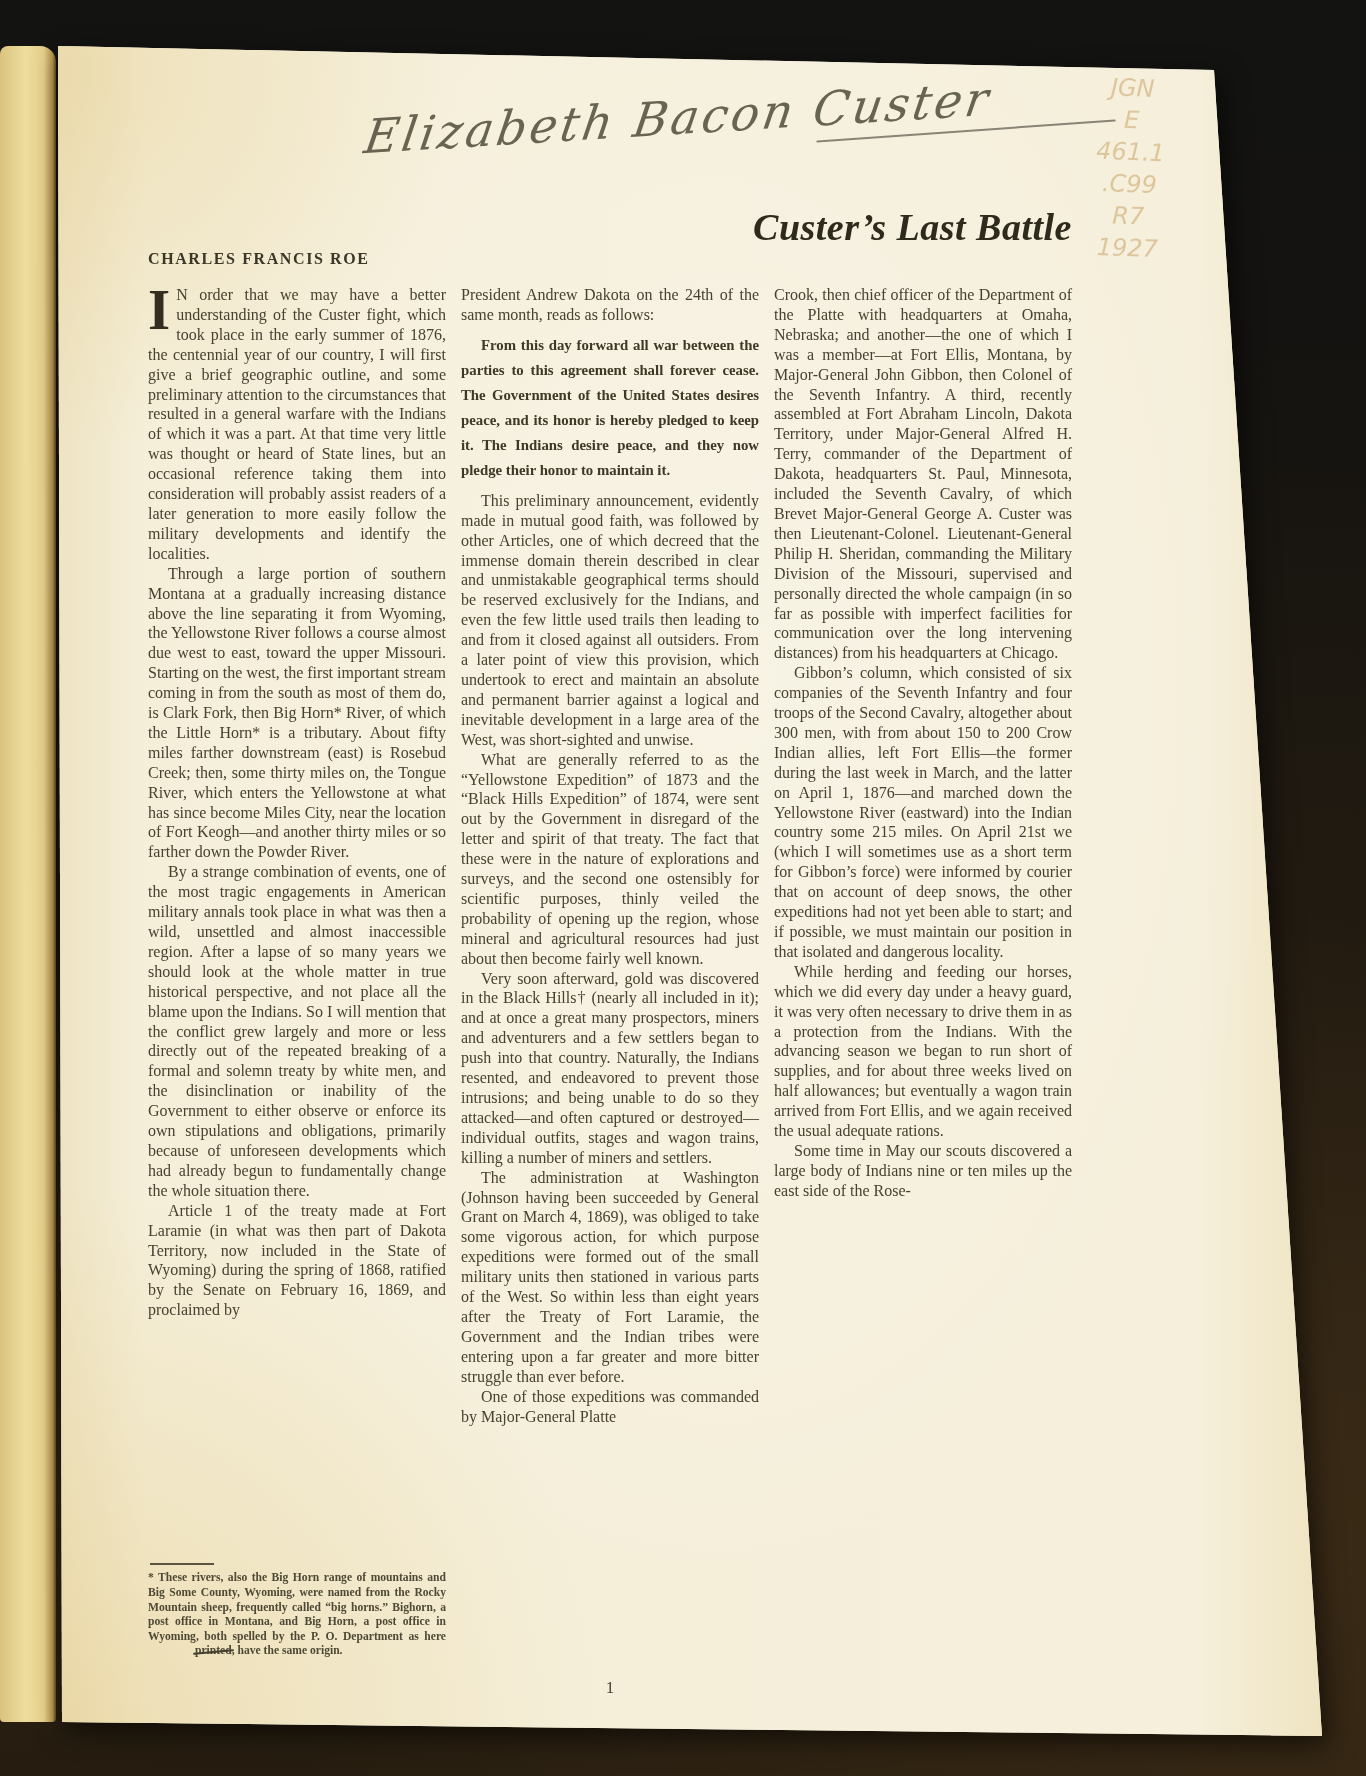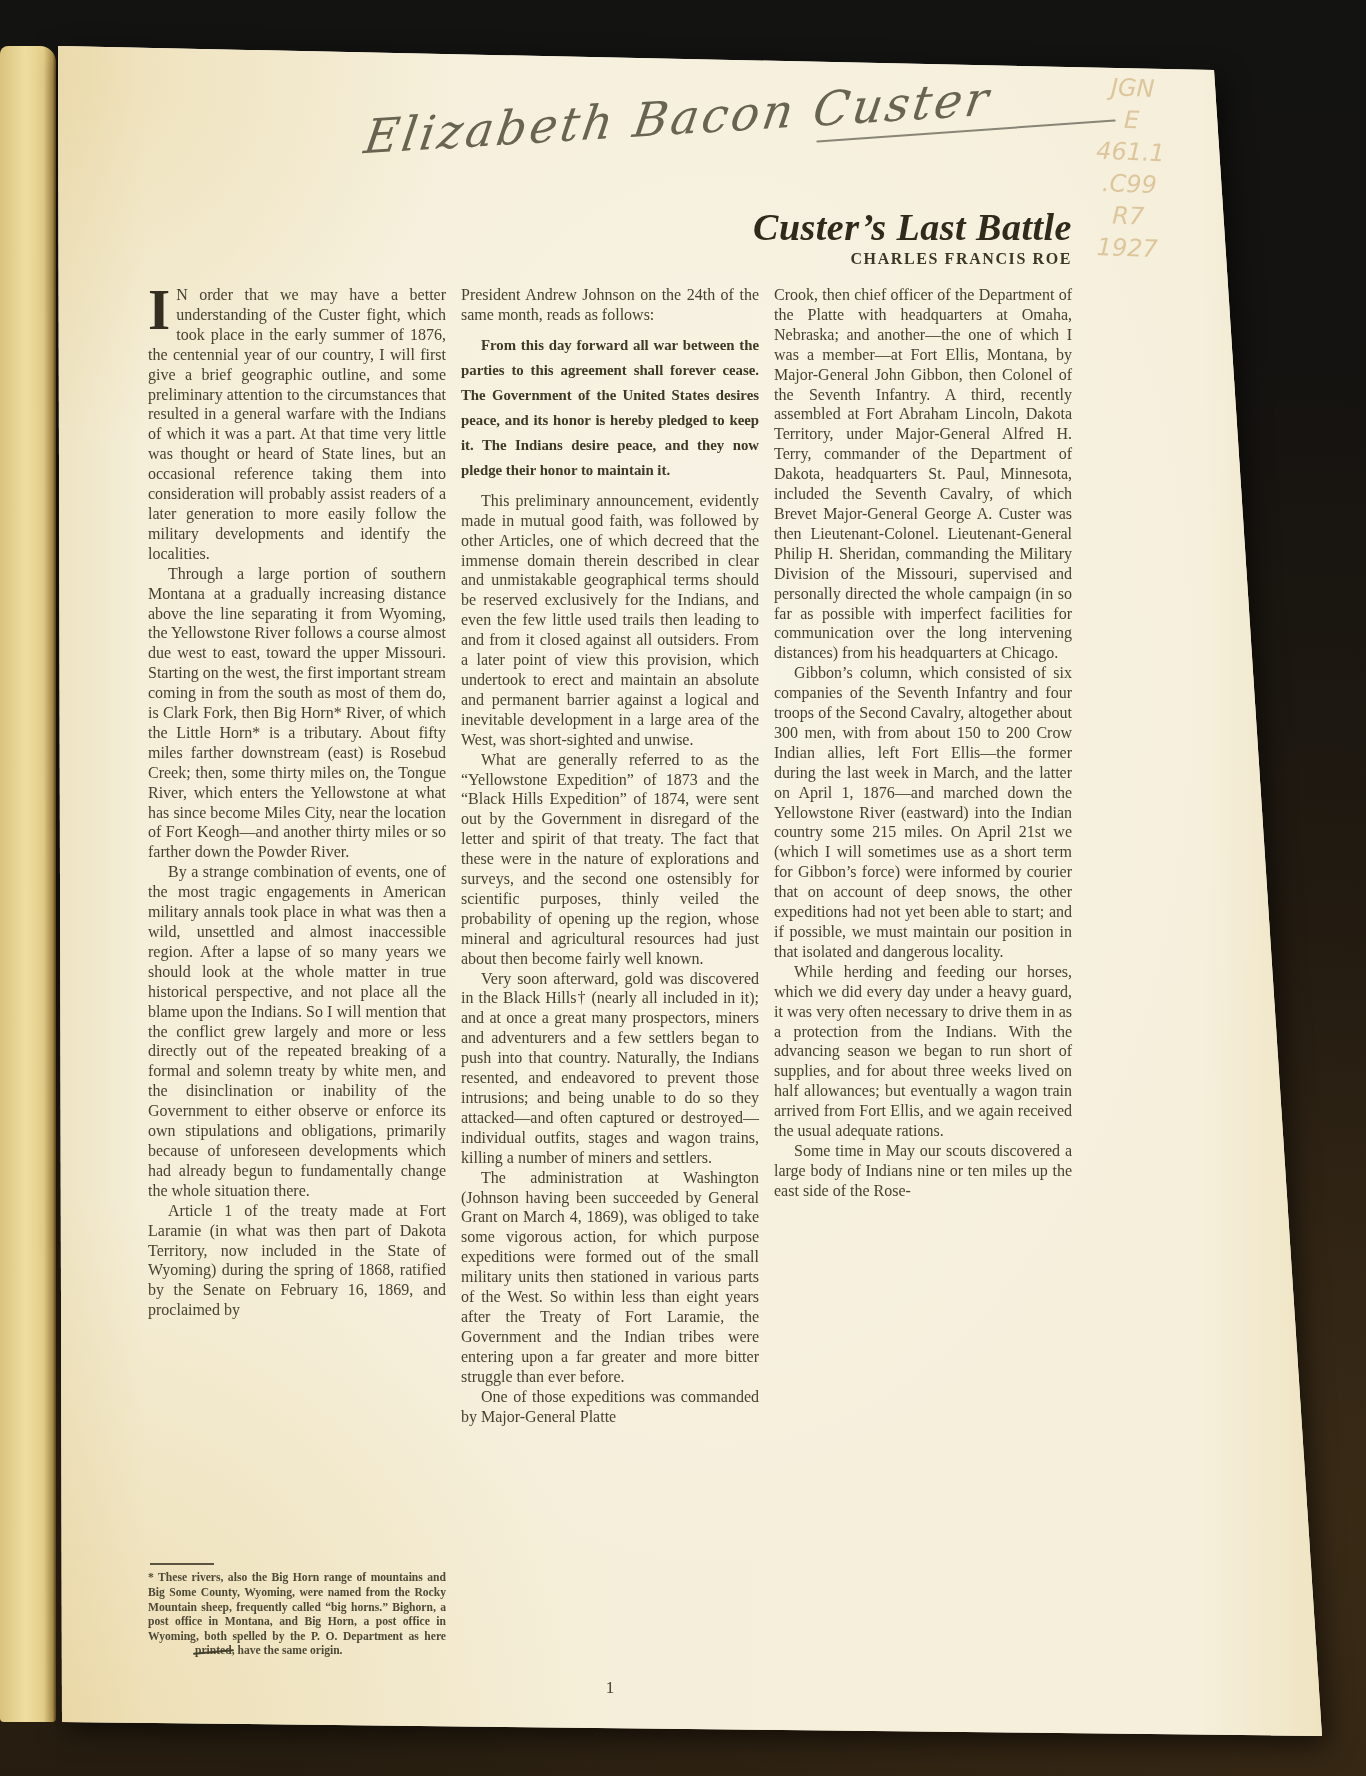--- a/index.html
+++ b/index.html
@@ -46,21 +46,21 @@
     font-size:24px;line-height:32px;color:#d7bc8d;opacity:.8;
     transform:rotate(2deg);
   }
   .title{
     position:absolute;left:92px;top:152px;width:924px;text-align:right;
     font-style:italic;font-weight:bold;font-size:38px;letter-spacing:.5px;
     color:#2e2a1c;
     margin-top:15px;
   }
   .byline{
-    position:absolute;left:92px;top:212px;width:924px;text-align:right;
+    position:absolute;left:92px;top:212px;width:924px;text-align:left;
     font-weight:bold;font-size:16px;letter-spacing:1.6px;color:#3b3726;
   }
   .cols{
     position:absolute;left:92px;top:247px;width:924px;height:1374px;
     display:flex;gap:15px;
   }
   .col{
     width:298px;display:flex;flex-direction:column;
     font-size:16px;line-height:19.9px;text-align:justify;color:#474130;
   }
@@ -119,21 +119,21 @@
         <p class="ind">Through a large portion of southern Montana at a gradually increasing distance above the line separating it from Wyoming, the Yellowstone River follows a course almost due west to east, toward the upper Missouri. Starting on the west, the first important stream coming in from the south as most of them do, is Clark Fork, then Big Horn* River, of which the Little Horn* is a tributary. About fifty miles farther downstream (east) is Rosebud Creek; then, some thirty miles on, the Tongue River, which enters the Yellowstone at what has since become Miles City, near the location of Fort Keogh—and another thirty miles or so farther down the Powder River.</p>
         <p class="ind">By a strange combination of events, one of the most tragic engagements in American military annals took place in what was then a wild, unsettled and almost inaccessible region. After a lapse of so many years we should look at the whole matter in true historical perspective, and not place all the blame upon the Indians. So I will mention that the conflict grew largely and more or less directly out of the repeated breaking of a formal and solemn treaty by white men, and the disinclination or inability of the Government to either observe or enforce its own stipulations and obligations, primarily because of unforeseen developments which had already begun to fundamentally change the whole situation there.</p>
         <p class="ind">Article 1 of the treaty made at Fort Laramie (in what was then part of Dakota Territory, now included in the State of Wyoming) during the spring of 1868, ratified by the Senate on February 16, 1869, and proclaimed by</p>
         <div class="footnote">
           <div class="fn-rule"></div>
           <p><span>* These rivers, also the Big Horn range of mountains and Big Some County, Wyoming, were named from the Rocky Mountain sheep, frequently called “big horns.” Bighorn, a post office in Montana, and Big Horn, a post office in Wyoming, both spelled by the P. O. Department as here </span><span class="struck">printed</span><span>, have the same origin.</span></p>
         </div>
       </div>
 
       <div class="col">
-        <p>President Andrew Johnson on the 24th of the same month, reads as follows:</p>
+        <p>President Andrew Dakota on the 24th of the same month, reads as follows:</p>
         <p class="quote">From this day forward all war between the parties to this agreement shall forever cease. The Government of the United States desires peace, and its honor is hereby pledged to keep it. The Indians desire peace, and they now pledge their honor to maintain it.</p>
         <p class="ind">This preliminary announcement, evidently made in mutual good faith, was followed by other Articles, one of which decreed that the immense domain therein described in clear and unmistakable geographical terms should be reserved exclusively for the Indians, and even the few little used trails then leading to and from it closed against all outsiders. From a later point of view this provision, which undertook to erect and maintain an absolute and permanent barrier against a logical and inevitable development in a large area of the West, was short-sighted and unwise.</p>
         <p class="ind">What are generally referred to as the “Yellowstone Expedition” of 1873 and the “Black Hills Expedition” of 1874, were sent out by the Government in disregard of the letter and spirit of that treaty. The fact that these were in the nature of explorations and surveys, and the second one ostensibly for scientific purposes, thinly veiled the probability of opening up the region, whose mineral and agricultural resources had just about then become fairly well known.</p>
         <p class="ind">Very soon afterward, gold was discovered in the Black Hills† (nearly all included in it); and at once a great many prospectors, miners and adventurers and a few settlers began to push into that country. Naturally, the Indians resented, and endeavored to prevent those intrusions; and being unable to do so they attacked—and often captured or destroyed—individual outfits, stages and wagon trains, killing a number of miners and settlers.</p>
         <p class="ind">The administration at Washington (Johnson having been succeeded by General Grant on March 4, 1869), was obliged to take some vigorous action, for which purpose expeditions were formed out of the small military units then stationed in various parts of the West. So within less than eight years after the Treaty of Fort Laramie, the Government and the Indian tribes were entering upon a far greater and more bitter struggle than ever before.</p>
         <p class="ind">One of those expeditions was commanded by Major-General Platte</p>
       </div>
 
       <div class="col">
         <p>Crook, then chief officer of the Department of the Platte with headquarters at Omaha, Nebraska; and another—the one of which I was a member—at Fort Ellis, Montana, by Major-General John Gibbon, then Colonel of the Seventh Infantry. A third, recently assembled at Fort Abraham Lincoln, Dakota Territory, under Major-General Alfred H. Terry, commander of the Department of Dakota, headquarters St. Paul, Minnesota, included the Seventh Cavalry, of which Brevet Major-General George A. Custer was then Lieutenant-Colonel. Lieutenant-General Philip H. Sheridan, commanding the Military Division of the Missouri, supervised and personally directed the whole campaign (in so far as possible with imperfect facilities for communication over the long intervening distances) from his headquarters at Chicago.</p>

